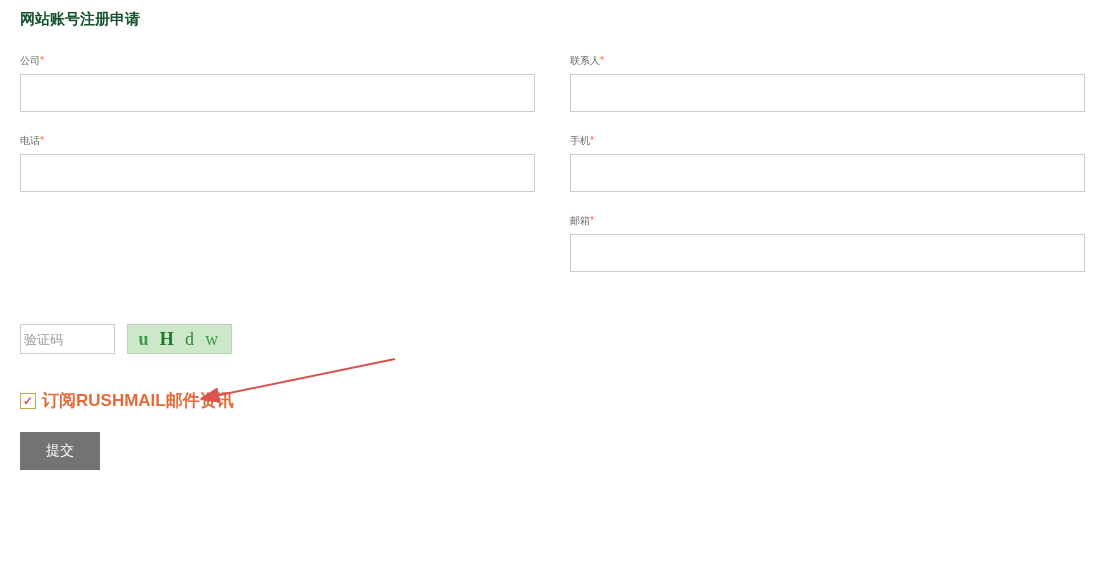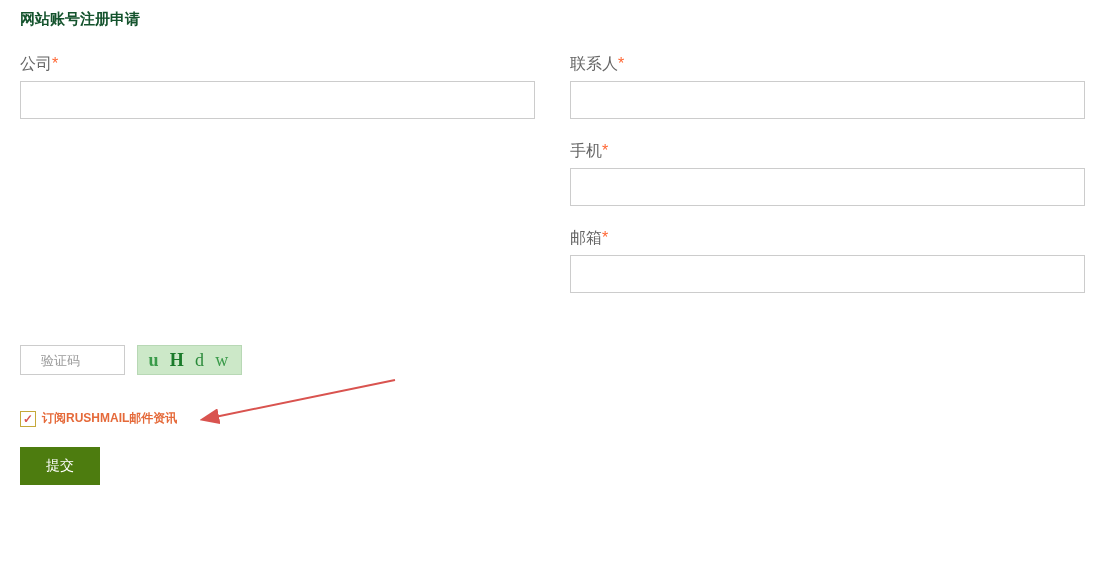--- a/index.html
+++ b/index.html
@@ -25,21 +25,21 @@
     }
     .form-column {
       flex: 1;
     }
     .form-group {
       margin-bottom: 22px;
     }
     .form-label {
       display: block;
       color: #666;
-      font-size: 16px;
+      font-size: 10px;
       margin-bottom: 6px;
     }
     .required {
       color: #ff6633;
     }
     .form-input {
       width: 100%;
       height: 38px;
       border: 1px solid #ccc;
       padding: 0 8px;
@@ -47,24 +47,24 @@
       outline: none;
     }
     .captcha-row {
       display: flex;
       align-items: center;
       gap: 12px;
       margin-top: 30px;
       margin-bottom: 35px;
     }
     .captcha-input {
-      width: 105px;
+      width: 95px;
       height: 30px;
       border: 1px solid #ccc;
-      padding: 0 20px;
+      padding: 0 3px;
       font-size: 13px;
       color: #8b5cf6;
       outline: none;
     }
     .captcha-input::placeholder {
       color: #999;
     }
     .captcha-image {
       width: 105px;
       height: 30px;
@@ -101,50 +101,56 @@
       cursor: pointer;
     }
     .checkbox-check {
       color: #d9534f;
       font-size: 12px;
       font-weight: bold;
       line-height: 1;
     }
     .subscribe-label {
       color: #e56a3a;
-      font-size: 12px;
+      font-size: 17px;
       font-weight: bold;
     }
     .arrow-svg {
       position: absolute;
       left: 180px;
       top: -35px;
       pointer-events: none;
     }
     .submit-button {
-      background: #4d7c0f;
+      background: #737373;
       color: #fff;
       border: none;
       padding: 10px 26px;
       font-size: 14px;
       cursor: pointer;
     }
   </style>
 </head>
 <body>
 
 
 
 <div class="page-title">网站账号注册申请</div>
 
 <div class="form-container">
   <div class="form-column">
     <div class="form-group">
       <label class="form-label">
         <span>公司</span><span class="required">*</span>
+      </label>
+      <input type="text" class="form-input" value="" style="">
+    </div>
+    <div class="form-group">
+      <label class="form-label">
+        <span>电话</span><span class="required">*</span>
       </label>
       <input type="text" class="form-input" value="" style="">
     </div>
   </div>
 
   <div class="form-column">
     <div class="form-group">
       <label class="form-label">
         <span>联系人</span><span class="required">*</span>
       </label>

